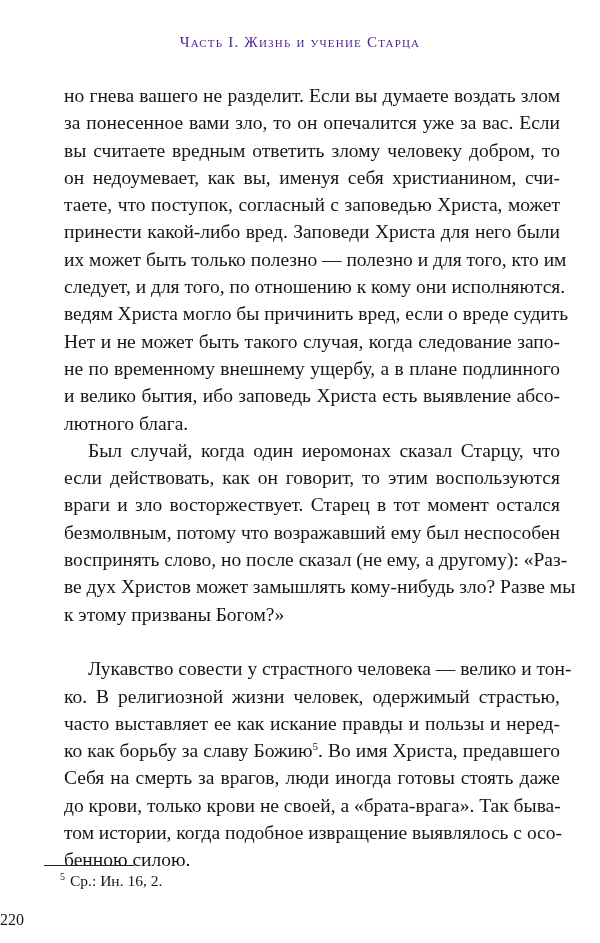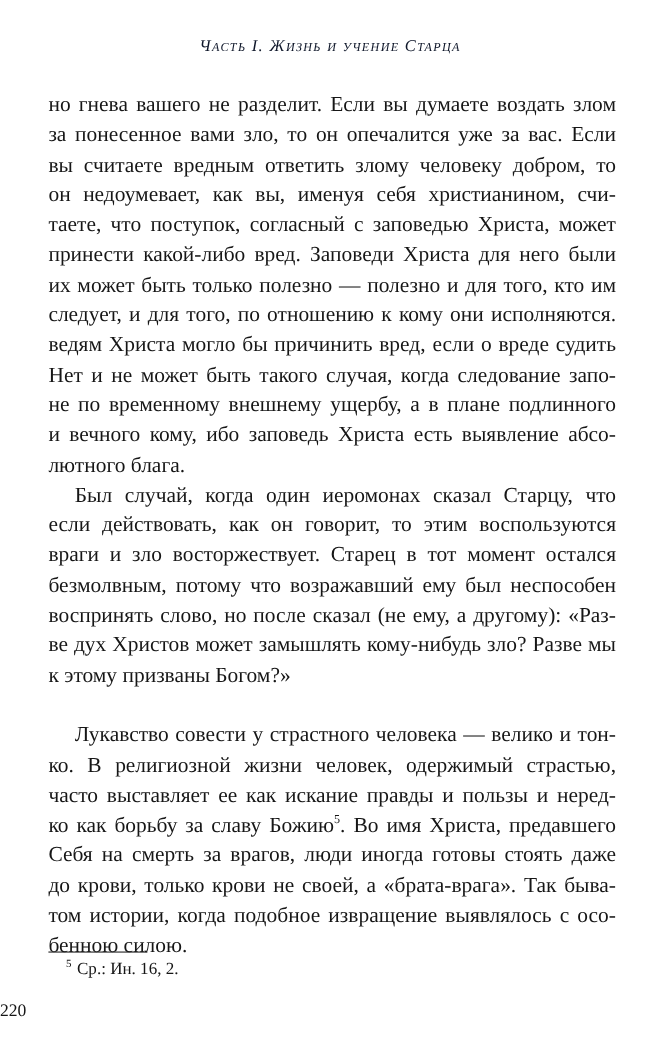--- a/index.html
+++ b/index.html
@@ -1,22 +1,22 @@
 <!DOCTYPE html>
 <html><head>
 <meta charset="utf-8">
 <style>
   html, body { margin: 0; padding: 0; background: #ffffff; }
   body { width: 600px; height: 943px; position: relative; overflow: hidden;
          font-family: "Liberation Serif", "DejaVu Serif", serif; color: #161616; }
   .header { position: absolute; top: 34px; left: 0; width: 600px; text-align: center;
-            font-size: 15px; letter-spacing: 1.2px; font-variant: small-caps; color: #0f172a; font-style: italic; }
+            font-size: 15px; letter-spacing: 1.2px; font-variant: small-caps; color: #4c1d95; }
   .body { position: absolute; top: 82px; left: 44px; width: 516px; }
   .line { font-size: 19.5px; line-height: 27.3px; height: 27.3px; white-space: nowrap;
-          text-align: justify; text-align-last: justify; overflow: visible; }
+          text-align: justify; text-align-last: justify; overflow: visible; margin-left: 20px; }
   .line.last { text-align-last: left; }
   .line.indent { padding-left: 24px; }
   .gap { height: 27.3px; }
   sup { font-size: 11px; line-height: 0; vertical-align: super; }
   .fn-rule { position: absolute; left: 44px; top: 865px; width: 90px; height: 1px; background: #222; }
   .footnote { position: absolute; left: 60px; top: 872px; font-size: 15.5px; }
   .footnote sup { font-size: 10px; margin-right: 5px; }
   .pagenum { position: absolute; top: 911px; left: 0; width: 600px; text-align: left; font-size: 16px; }
 </style>
 </head>
@@ -31,21 +31,21 @@
     <div class="line">за понесенное вами зло, то он опечалится уже за вас. Если</div>
     <div class="line">вы считаете вредным ответить злому человеку добром, то</div>
     <div class="line">он недоумевает, как вы, именуя себя христианином, счи-</div>
     <div class="line">таете, что поступок, согласный с заповедью Христа, может</div>
     <div class="line">принести какой-либо вред. Заповеди Христа для него были</div>
     <div class="line">их может быть только полезно — полезно и для того, кто им</div>
     <div class="line">следует, и для того, по отношению к кому они исполняются.</div>
     <div class="line">ведям Христа могло бы причинить вред, если о вреде судить</div>
     <div class="line">Нет и не может быть такого случая, когда следование запо-</div>
     <div class="line">не по временному внешнему ущербу, а в плане подлинного</div>
-    <div class="line">и вечного кому, ибо заповедь Христа есть выявление абсо-</div>
+    <div class="line">и велико бытия, ибо заповедь Христа есть выявление абсо-</div>
     <div class="line last">лютного блага.</div>
   </div>
 
   <div>
     <div class="line indent">Был случай, когда один иеромонах сказал Старцу, что</div>
     <div class="line">если действовать, как он говорит, то этим воспользуются</div>
     <div class="line">враги и зло восторжествует. Старец в тот момент остался</div>
     <div class="line">безмолвным, потому что возражавший ему был неспособен</div>
     <div class="line">воспринять слово, но после сказал (не ему, а другому): «Раз-</div>
     <div class="line">ве дух Христов может замышлять кому-нибудь зло? Разве мы</div>

